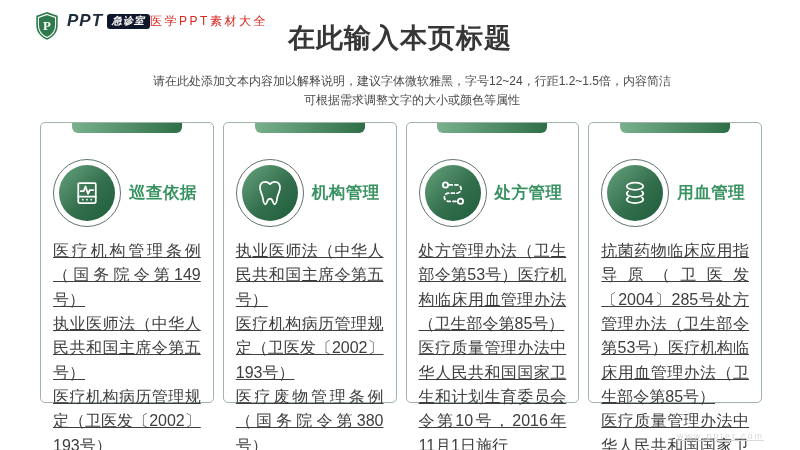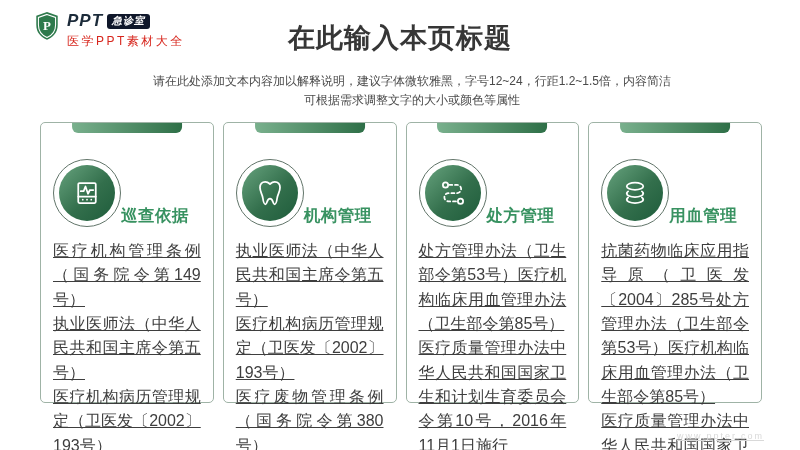--- a/index.html
+++ b/index.html
@@ -3,37 +3,37 @@
 <meta charset="utf-8">
 <style>
   html,body{margin:0;padding:0;background:#fff;}
   .slide{
     position:relative;width:800px;height:450px;background:#ffffff;overflow:hidden;
     font-family:"Liberation Sans","DejaVu Sans",sans-serif;
   }
   
   .logo{position:absolute;left:34px;top:11px;display:flex;align-items:flex-start;gap:7px;}
   .logo svg{display:block;}
-  .logo-text{display:flex;flex-direction:column;}
+  .logo-text{display:flex;flex-direction:row;}
   .logo-row{display:flex;align-items:center;gap:4px;}
   .brand{font-size:17px;font-weight:bold;font-style:italic;color:#1c2b3a;letter-spacing:1px;}
   .badge{background:#0f172a;color:#fff;font-size:10px;font-weight:bold;font-style:italic;
          padding:1px 5px 2px;border-radius:3px;letter-spacing:1px;line-height:1.2;}
   .tagline{color:#d7261d;font-size:12px;letter-spacing:2.5px;margin-top:2px;font-weight:normal;}
   
   .page-title{position:absolute;top:20px;left:0;width:100%;text-align:center;margin:0;
     font-size:27px;font-weight:bold;color:#363636;letter-spacing:1px;}
   .subtitle{position:absolute;top:60px;left:0;width:100%;text-align:center;margin:12px;
     font-size:12px;color:#4a4a4a;line-height:1.55;}
   
   .cards{position:absolute;left:40px;top:122px;width:722px;height:281px;display:flex;gap:9px;}
   .card{position:relative;flex:1;background:#fff;border:1px solid #9fb3a6;border-radius:5px;}
   .card-tab{position:absolute;top:0;left:50%;transform:translateX(-50%);width:64%;height:10px;
     background:linear-gradient(to right,#79b08d,#2e6f47);border-radius:0 0 6px 6px;}
-  .card-head{display:flex;align-items:flex-end;margin:36px 0 8px;padding-left:12px;}
+  .card-head{display:flex;align-items:center;gap:8px;margin:36px 0 8px;padding-left:12px;}
   .icon-circle{width:66px;height:66px;border-radius:50%;border:1px solid #62756a;background:#fff;
     display:flex;align-items:center;justify-content:center;flex:0 0 auto;}
   .icon-inner{width:56px;height:56px;border-radius:50%;
     background:linear-gradient(135deg,#67a37e 0%,#336f4c 55%,#1e5c3b 100%);
     display:flex;align-items:center;justify-content:center;}
   .icon-inner svg{width:30px;height:30px;stroke:#fff;fill:none;stroke-width:1.4;
     stroke-linecap:round;stroke-linejoin:round;}
   .card-title{font-size:16.5px;font-weight:bold;color:#389261;letter-spacing:0.5px;}
   .card-body{padding:4px 12px 0;font-size:16px;line-height:1.52;color:#3e3e3e;
     white-space:pre-line;text-align:justify;text-decoration:underline;}

